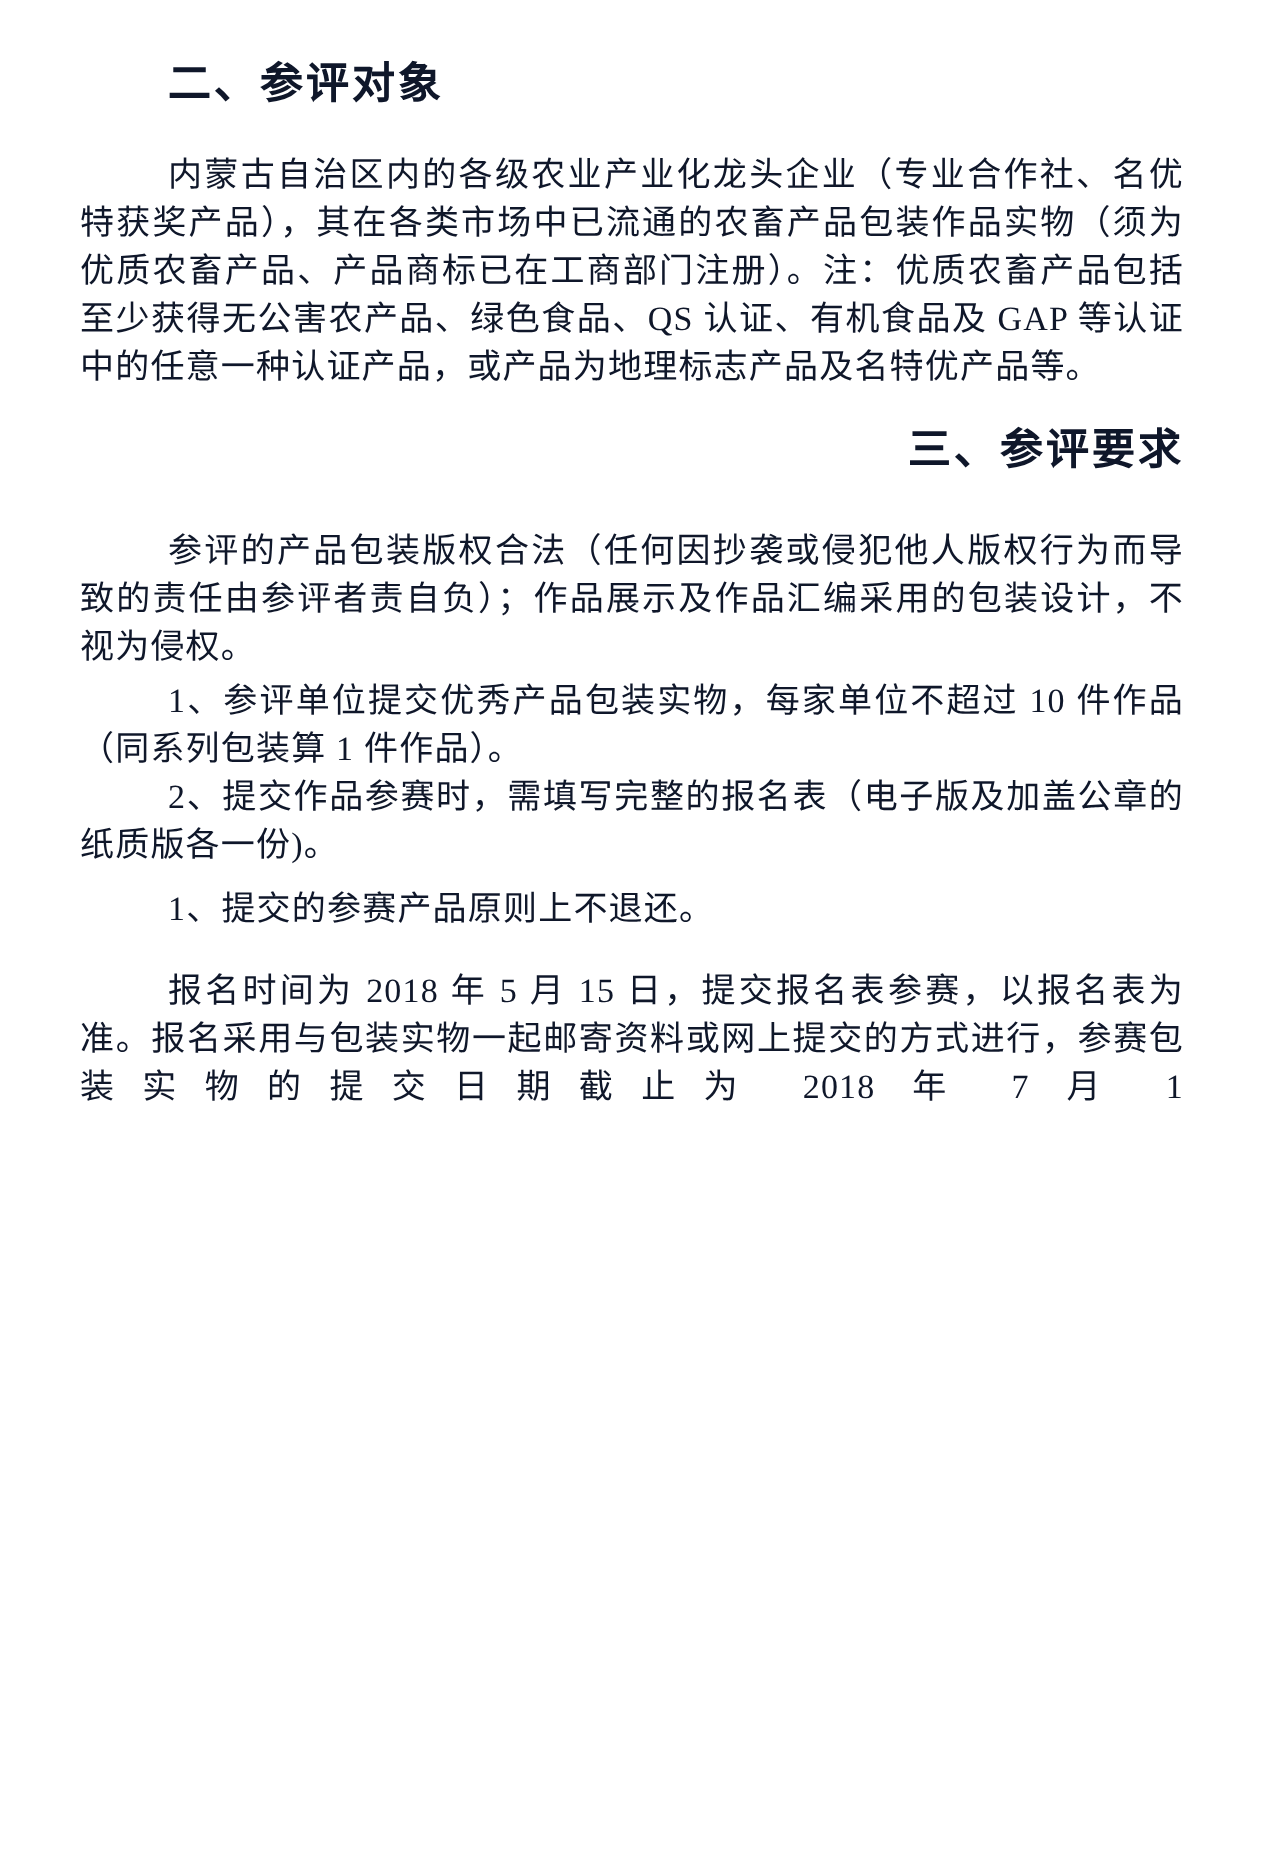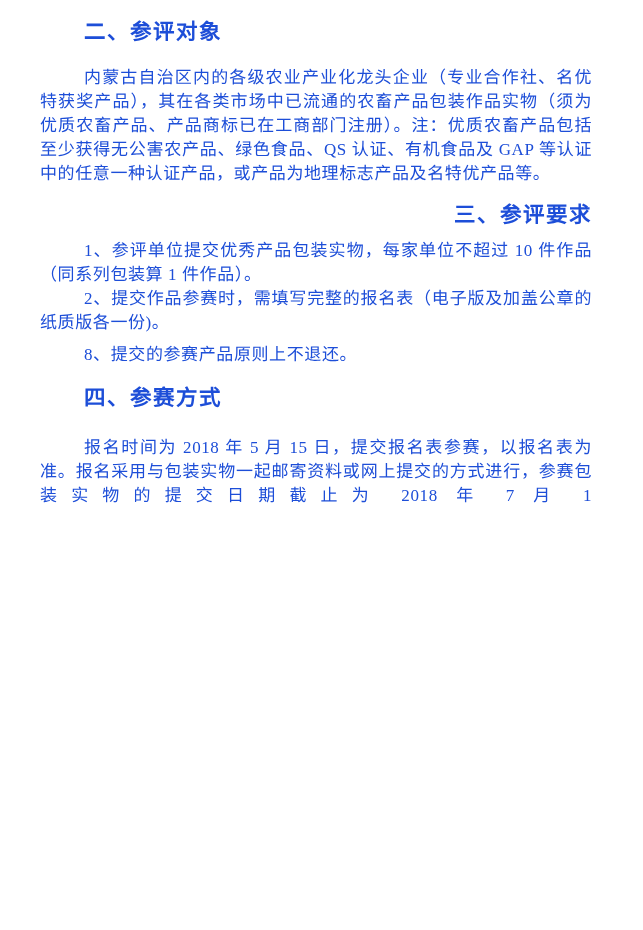--- a/index.html
+++ b/index.html
@@ -5,25 +5,25 @@
   html, body {
     margin: 0;
     padding: 0;
     background: #ffffff;
   }
   .page {
     position: relative;
     width: 629px;
     height: 930px;
     box-sizing: border-box;
-    padding: 12px 37px 0 40px;
+    padding: 22px 37px 0 40px;
     background: #ffffff;
     overflow: hidden;
     font-family: "Liberation Serif", "DejaVu Serif", serif;
-    color: #1d4ed8;
+    color: #0f172a;
   }
   .doc-heading {
     margin: 0;
     font-size: 21.5px;
     line-height: 41px;
     font-weight: 700;
     text-indent: 44px;
     letter-spacing: 1.5px;
     white-space: nowrap;
   }
@@ -53,24 +53,24 @@
 <body>
 
 <div class="page">
 
   <h2 class="doc-heading" id="h-1">二、参评对象</h2>
 
   <p class="doc-para" id="p-1">内蒙古自治区内的各级农业产业化龙头企业（专业合作社、名优特获奖产品），其在各类市场中已流通的农畜产品包装作品实物（须为优质农畜产品、产品商标已在工商部门注册）。注：优质农畜产品包括至少获得无公害农产品、绿色食品、QS 认证、有机食品及 GAP 等认证中的任意一种认证产品，或产品为地理标志产品及名特优产品等。</p>
 
   <h2 class="doc-heading" id="h-2">三、参评要求</h2>
 
+  <p class="doc-para" id="p-2a">参评的产品包装版权合法（任何因抄袭或侵犯他人版权行为而导致的责任由参评者责自负）；作品展示及作品汇编采用的包装设计，不视为侵权。</p>
 
   <p class="doc-para" id="p-2b">1、参评单位提交优秀产品包装实物，每家单位不超过 10 件作品（同系列包装算 1 件作品）。</p>
 
   <p class="doc-para" id="p-2c">2、提交作品参赛时，需填写完整的报名表（电子版及加盖公章的纸质版各一份)。</p>
 
-  <p class="doc-para" id="p-2d">8、提交的参赛产品原则上不退还。</p>
+  <p class="doc-para" id="p-2d">1、提交的参赛产品原则上不退还。</p>
 
-  <h2 class="doc-heading" id="h-3">四、参赛方式</h2>
 
   <p class="doc-para justify-last" id="p-3a">报名时间为 2018 年 5 月 15 日，提交报名表参赛，以报名表为准。报名采用与包装实物一起邮寄资料或网上提交的方式进行，参赛包装实物的提交日期截止为 2018 年 7 月 1</p>
 
 </div>
 
 </body></html>

